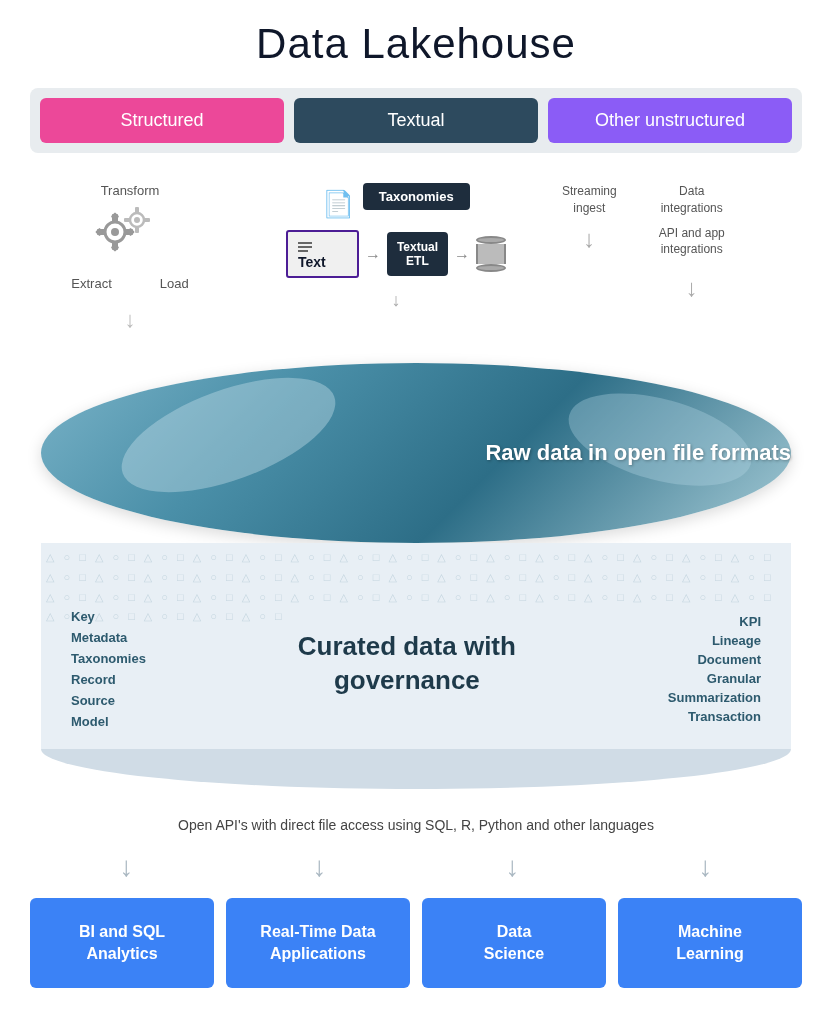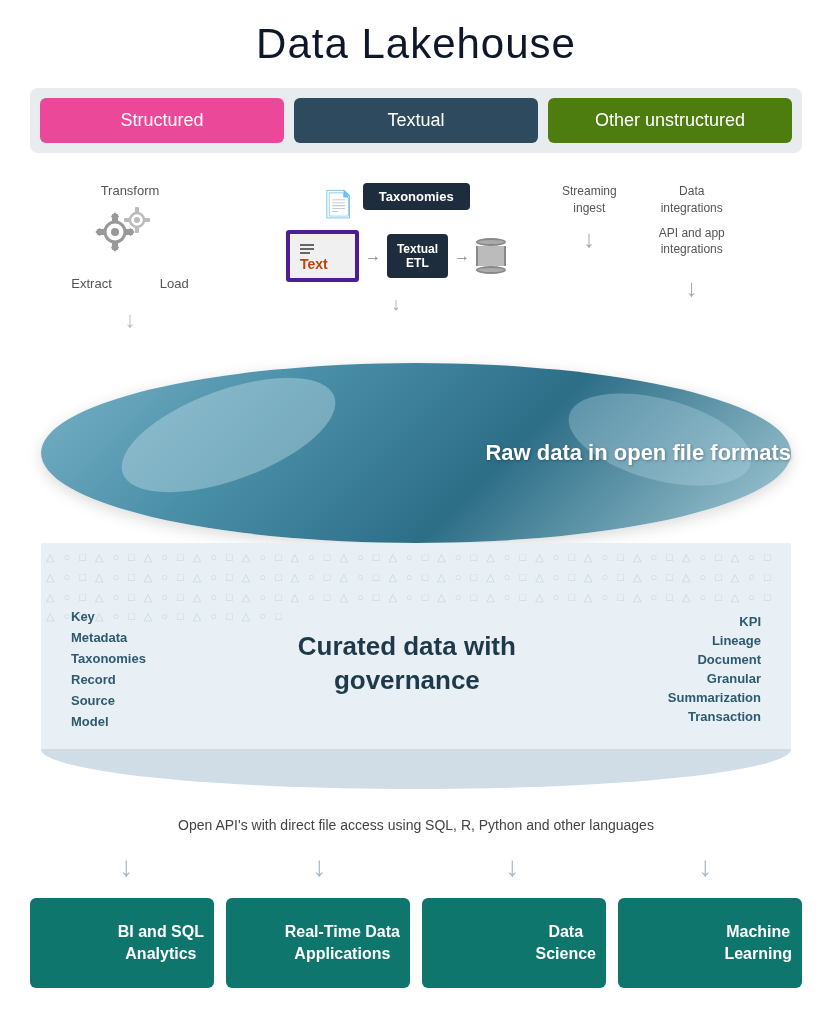--- a/index.html
+++ b/index.html
@@ -37,21 +37,21 @@
       flex: 1;
       border-radius: 6px;
       padding: 12px 10px;
       text-align: center;
       font-size: 18px;
       font-weight: 500;
       color: #ffffff;
     }
     .ds-dark { background: #ec4899; }
     .ds-medium { background: #2d4a5e; }
-    .ds-light { background: #4d7c0f; }
+    .ds-light { background: #8b5cf6; }
 
     
     .ingestion-row {
       display: flex;
       width: 100%;
       align-items: flex-start;
       justify-content: space-between;
       margin-bottom: 20px;
       min-height: 160px;
       position: relative;
@@ -95,26 +95,26 @@
       margin-bottom: 8px;
     }
     .etl-pipeline {
       display: flex;
       align-items: center;
       gap: 6px;
       margin: 8px 0;
     }
     .text-box {
       background: #f0f0f0;
-      border: 4px solid #4c1d95;
+      border: 2px solid #4c1d95;
       padding: 6px 10px;
       font-size: 14px;
       font-weight: 600;
       border-radius: 3px;
-      color: #c2410c;
+      color: #0f172a;
     }
     .textual-etl-box {
       background: #1e2d3d;
       color: white;
       font-size: 12px;
       font-weight: 600;
       padding: 8px 10px;
       border-radius: 4px;
       text-align: center;
     }
@@ -306,32 +306,32 @@
 
     
     .output-boxes {
       display: flex;
       width: 100%;
       gap: 12px;
       margin-top: 5px;
     }
     .output-box {
       flex: 1;
-      background: #0f766e;
+      background: #3b82f6;
       color: white;
       border-radius: 6px;
       padding: 20px 10px;
       text-align: center;
       font-size: 16px;
       font-weight: 600;
       line-height: 1.4;
       min-height: 90px;
       display: flex;
       align-items: center;
-      justify-content: flex-end;
+      justify-content: center;
     }
 
     .gear-svg {
       width: 80px;
       height: 60px;
     }
   </style>
 </head>
 <body>
 

